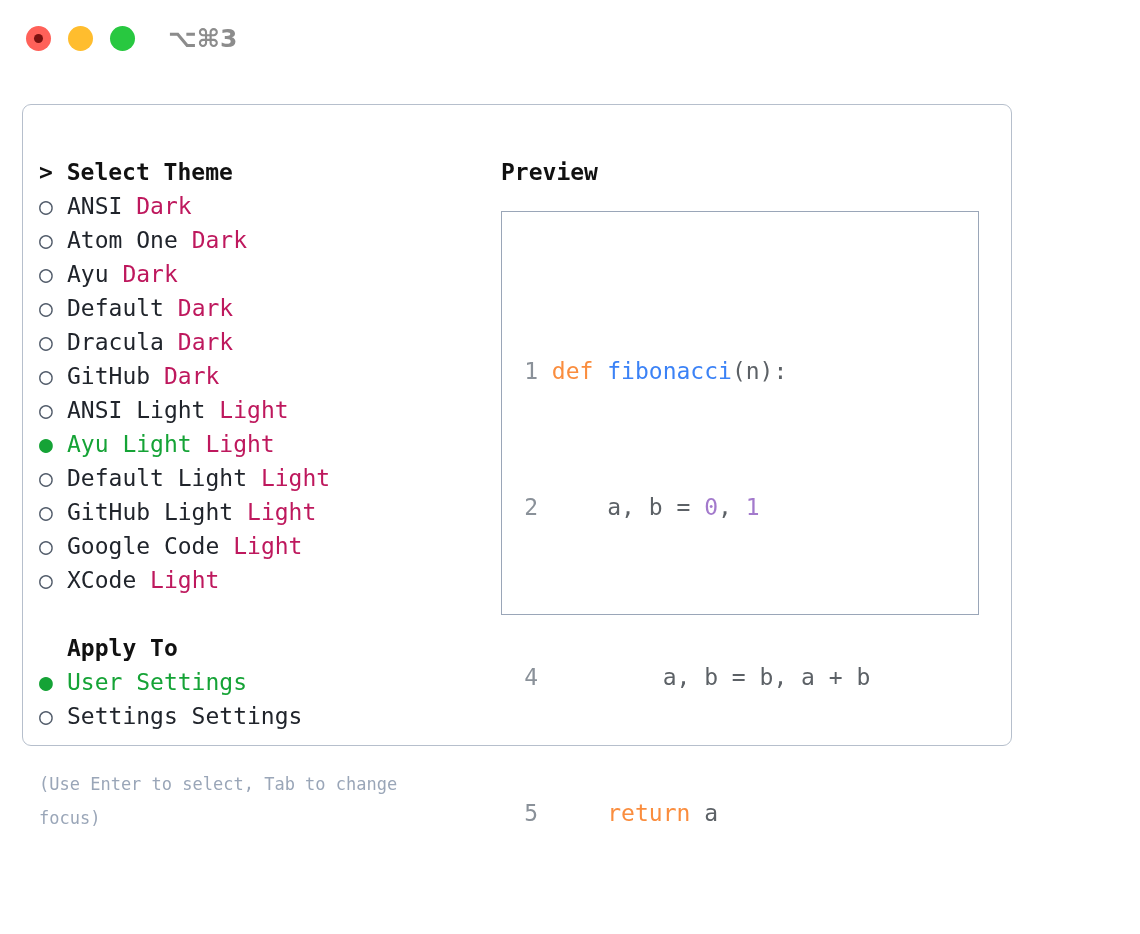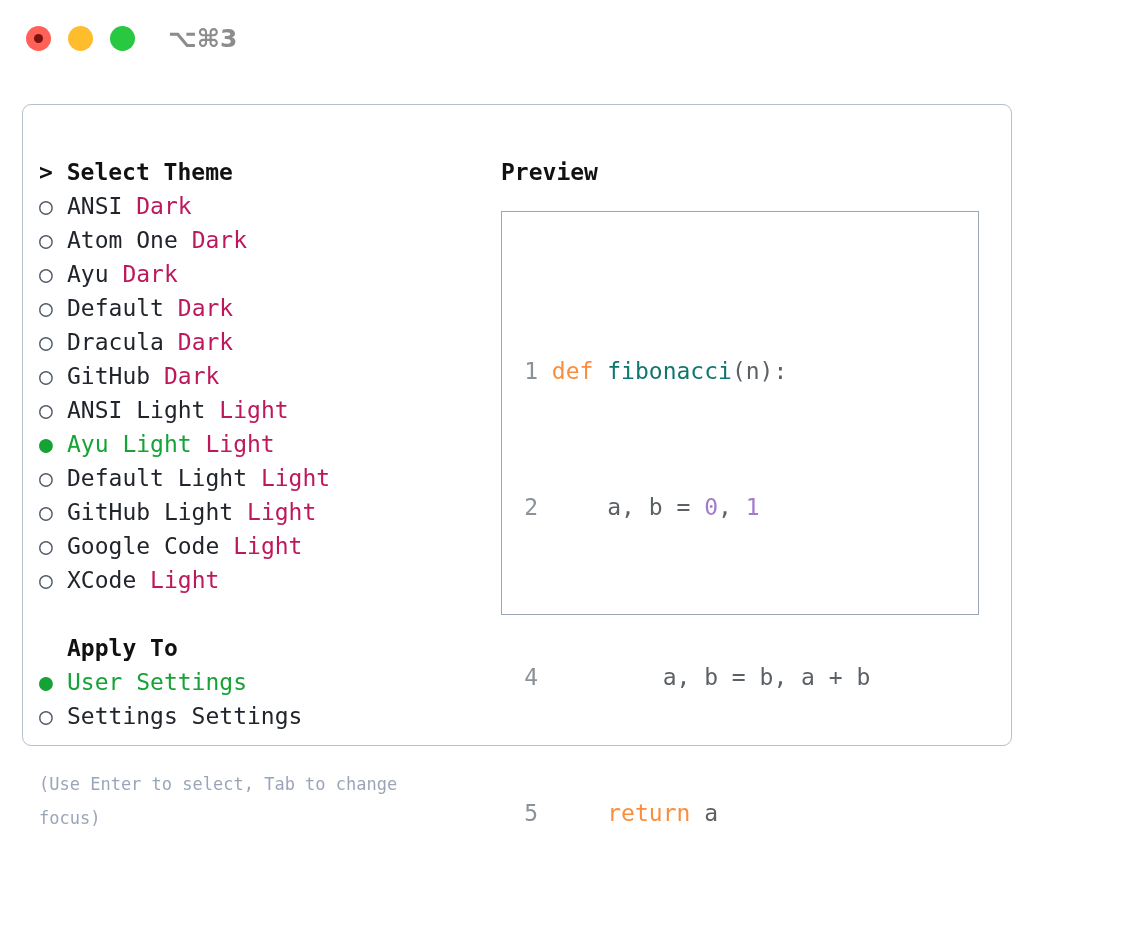--- a/index.html
+++ b/index.html
@@ -165,21 +165,21 @@
   .code-line { white-space: pre; }
   .lnum {
     color: #8a9199;
     display: inline-block;
     width: 22px;
     text-align: right;
   }
 
   
   .tok-kw      { color: #fa8d3e; }
-  .tok-fn      { color: #0f766e; }
+  .tok-fn      { color: #3b82f6; }
   .tok-num     { color: #a37acc; }
   .tok-builtin { color: #f07171; }
   .tok-plain   { color: #5c6166; }
   .tok-punct   { color: #5c6166; }
 </style>
 </head>
 <body>
 
 <div class="window">
 

